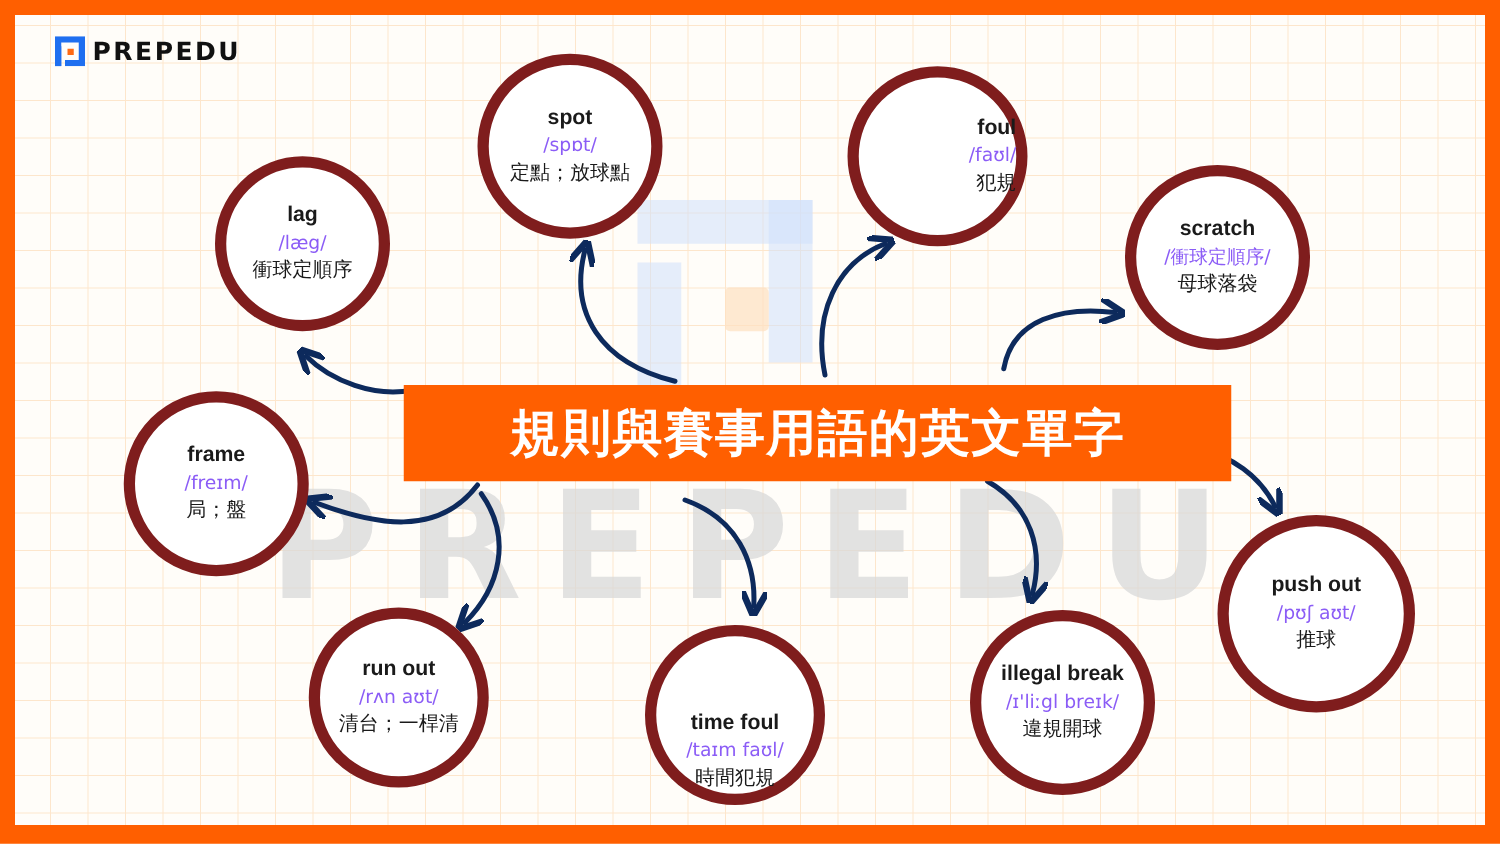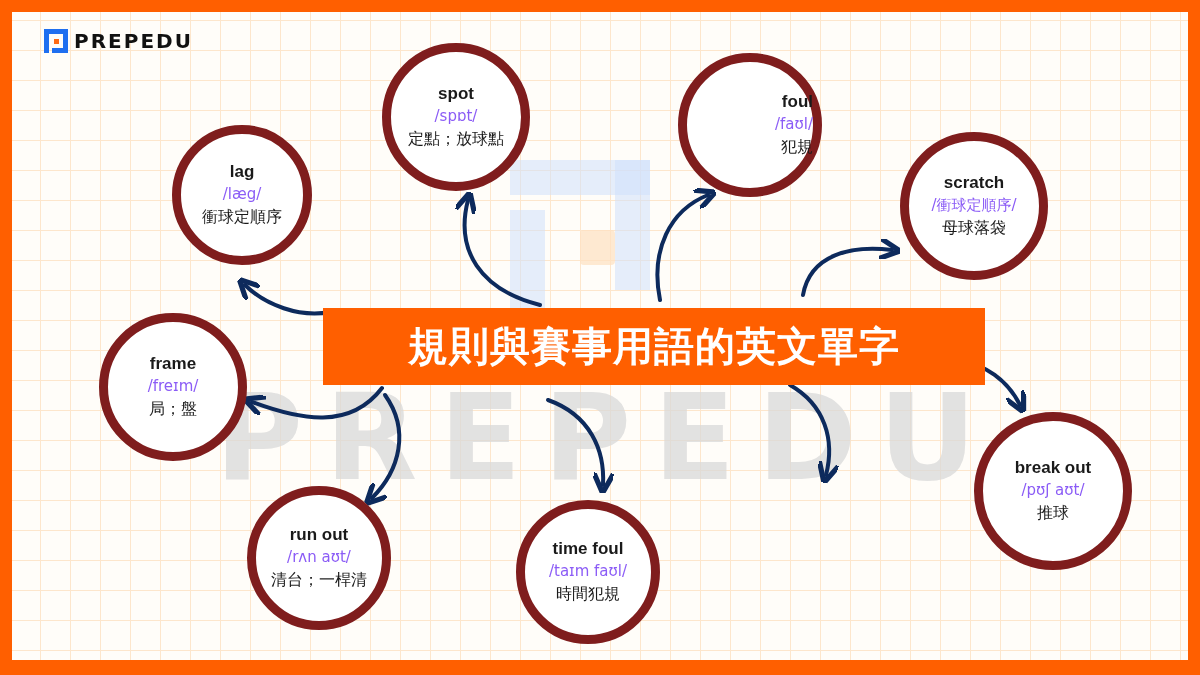--- a/index.html
+++ b/index.html
@@ -87,23 +87,28 @@
   <div class="node" style="left:99px;top:313px;width:148px;height:148px;">
     <span class="w">frame</span>
     <span class="p">/freɪm/</span>
     <span class="m">局；盤</span>
   </div>
   <div class="node" style="left:247px;top:486px;width:144px;height:144px;">
     <span class="w">run out</span>
     <span class="p">/rʌn aʊt/</span>
     <span class="m">清台；一桿清</span>
   </div>
-  <div class="node" style="left:516px;top:500px;width:144px;height:144px;">
+  <div class="node" style="left:516px;top:500px;width:144px;height:144px;justify-content:flex-end;">
     <span class="w">time foul</span>
     <span class="p">/taɪm faʊl/</span>
     <span class="m">時間犯規</span>
   </div>
+  <div class="node" style="left:776px;top:488px;width:148px;height:148px;">
+    <span class="w">illegal break</span>
+    <span class="p">/ɪ'liːgl breɪk/</span>
+    <span class="m">違規開球</span>
+  </div>
   <div class="node" style="left:974px;top:412px;width:158px;height:158px;">
-    <span class="w">break out</span>
+    <span class="w">push out</span>
     <span class="p">/pʊʃ aʊt/</span>
     <span class="m">推球</span>
   </div>
 </div>
 
 </body></html>

